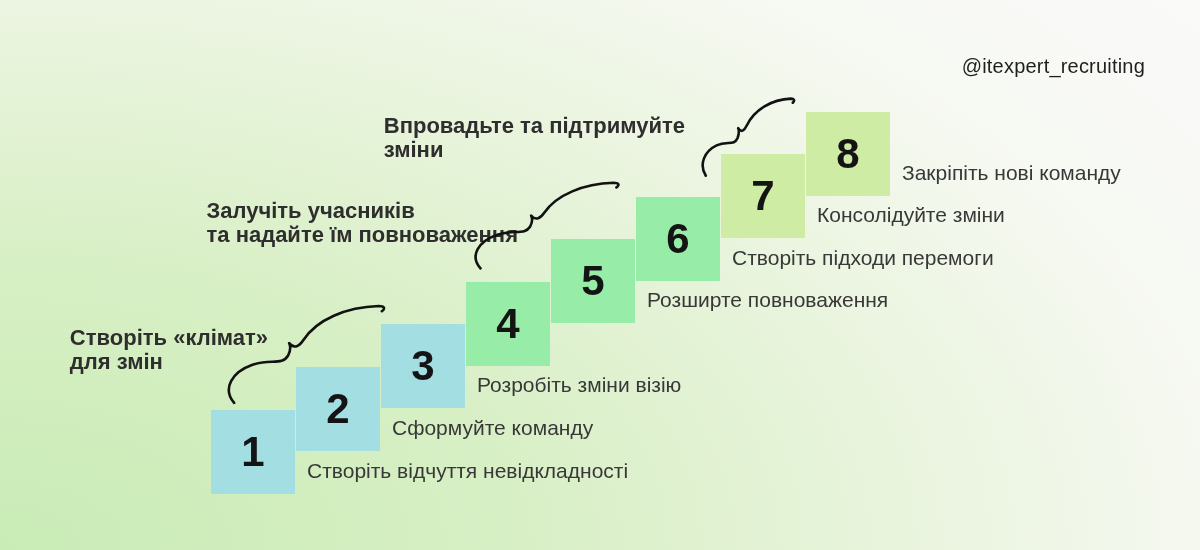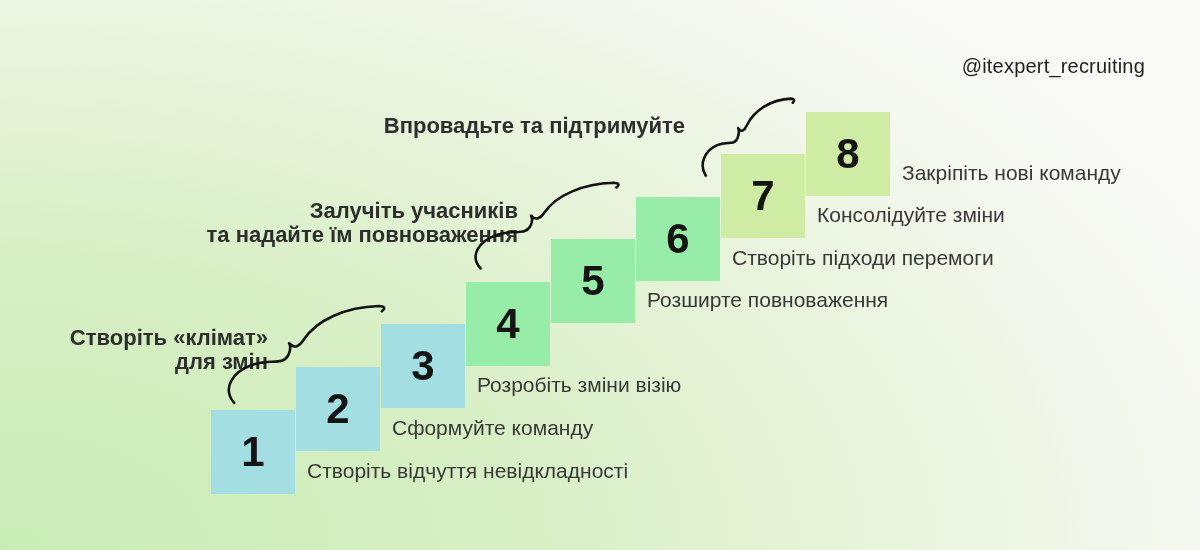--- a/index.html
+++ b/index.html
@@ -17,21 +17,21 @@
     top: 55px;
     right: 55px;
     font-size: 20px;
     font-weight: 500;
     letter-spacing: 0.2px;
     color: #1f1f1f;
     white-space: nowrap;
   }
   .group-label {
     position: absolute;
-    text-align: right;
+    text-align: left;
     font-size: 22px;
     font-weight: 700;
     line-height: 24px;
     color: #2e2e2e;
     white-space: nowrap;
   }
   .step { position: absolute; width: 84px; height: 84px; }
   .box {
     position: absolute;
     left: 0; top: 0;
@@ -75,20 +75,21 @@
   <div class="group-label" style="right:932px; top:326px">
     <div>Створіть «клімат»</div>
     <div>для змін</div>
   </div>
   <div class="group-label" style="right:682px; top:199px">
     <div>Залучіть учасників</div>
     <div>та надайте їм повноваження</div>
   </div>
   <div class="group-label" style="right:515px; top:114px">
     <div>Впровадьте та підтримуйте</div>
+    <div>зміни</div>
   </div>
 
   <svg class="squiggle" style="left:226px; top:304px; width:163px; height:103px" viewBox="0 0 160 100" preserveAspectRatio="none">
     <path d="M8,96 C-4,82 6,66 26,59 C44,53 55,60 61,50 C63,46 64,42 62,38 C67,44 72,41 76,35 C89,15 118,3 150,2 C155,2 157,4 153,7" vector-effect="non-scaling-stroke"></path>
   </svg>
   <svg class="squiggle" style="left:473px; top:181px; width:150px; height:91px" viewBox="0 0 160 100" preserveAspectRatio="none">
     <path d="M8,96 C-4,82 6,66 26,59 C44,53 55,60 61,50 C63,46 64,42 62,38 C67,44 72,41 76,35 C89,15 118,3 150,2 C155,2 157,4 153,7" vector-effect="non-scaling-stroke"></path>
   </svg>
   <svg class="squiggle" style="left:701px; top:97px; width:96px; height:82px" viewBox="0 0 160 100" preserveAspectRatio="none">
     <path d="M8,96 C-4,82 6,66 26,59 C44,53 55,60 61,50 C63,46 64,42 62,38 C67,44 72,41 76,35 C89,15 118,3 150,2 C155,2 157,4 153,7" vector-effect="non-scaling-stroke"></path>

